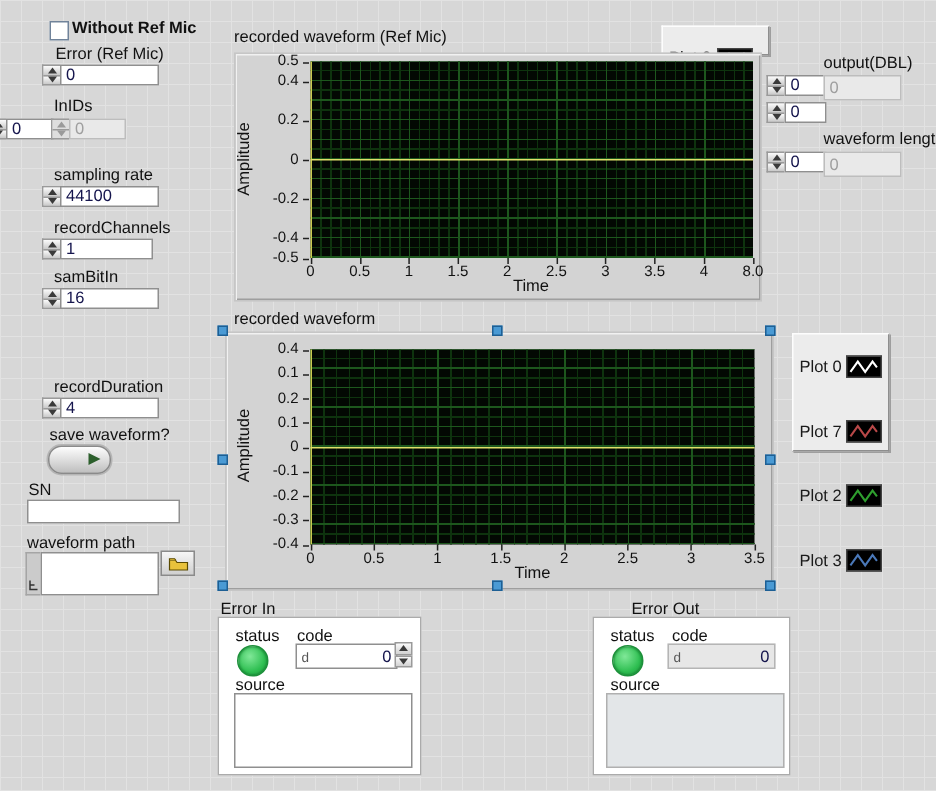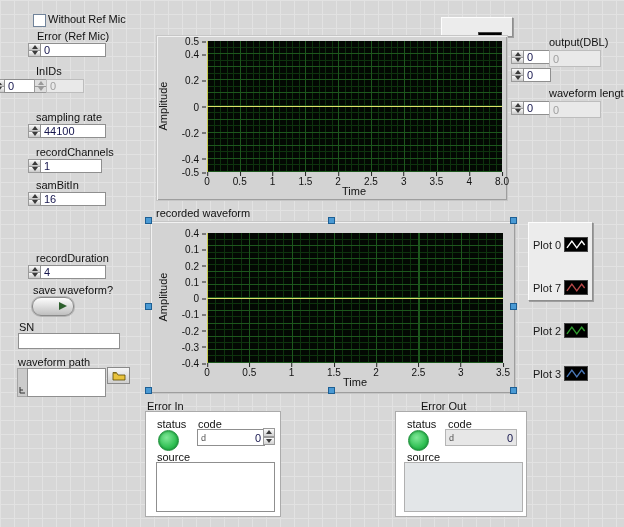--- a/index.html
+++ b/index.html
@@ -77,21 +77,21 @@
   .srcbox.dis{background:#e3e6e8;border-color:#b0b0b0;}
   .hdl{position:absolute;width:7px;height:7px;background:#4a9ad4;border:1px solid #1d5f94;box-sizing:border-box;}
   .rot{transform:rotate(-90deg);}
 </style>
 </head>
 <body>
 
 <div id="panel">
 
   <span class="cb" style="left:33px;top:14px;"></span>
-  <span class="lbl" style="left:48px;top:13px;">Without Ref Mic</span>
+  <span class="lbl" style="left:48px;top:13px;font-weight:bold;">Without Ref Mic</span>
 
   <span class="lbl" style="left:37px;top:30px;">Error (Ref Mic)</span>
   <div class="numwrap" style="left:28px;top:43px;">
     <span class="spin">
         <div>
           <i class="tri-up"></i>
         </div>
         <div>
           <i class="tri-dn"></i>
         </div>
@@ -190,20 +190,21 @@
       </svg>
   </div>
   <div class="txtfield" style="left:27px;top:368px;width:77px;height:27px;"></div>
   <div class="browse" style="left:107px;top:367px;">
     <svg width="14" height="10" viewBox="0 0 14 10">
       <path d="M1 2.5 h4 l1 1.5 h7 v5 h-12 z" fill="#e8c23c" stroke="#5a4a00" stroke-width="0.8"></path>
       <path d="M1 2.5 v-1 h3.4 l0.8 1" fill="#e8c23c" stroke="#5a4a00" stroke-width="0.8"></path>
     </svg>
   </div>
 
+  <span class="lbl" style="left:156px;top:19px;">recorded waveform (Ref Mic)</span>
   <div class="legend" style="left:441px;top:17px;width:70px;height:18px;">
     <div class="lrow" style="height:18px;">
       <span class="ltxt">Plot 0</span>
       <svg class="licon" viewBox="0 0 22 13">
         <polyline points="2,10 7,3 12,10 17,3 20,7" fill="none" stroke-width="1.4" stroke="#ffffff"></polyline>
       </svg>
     </div>
   </div>
   <div class="gframe" style="left:156px;top:35px;width:350px;height:164px;"></div>
   <div class="axlabel rot" style="left:133px;top:100px;width:60px;">Amplitude</div>

